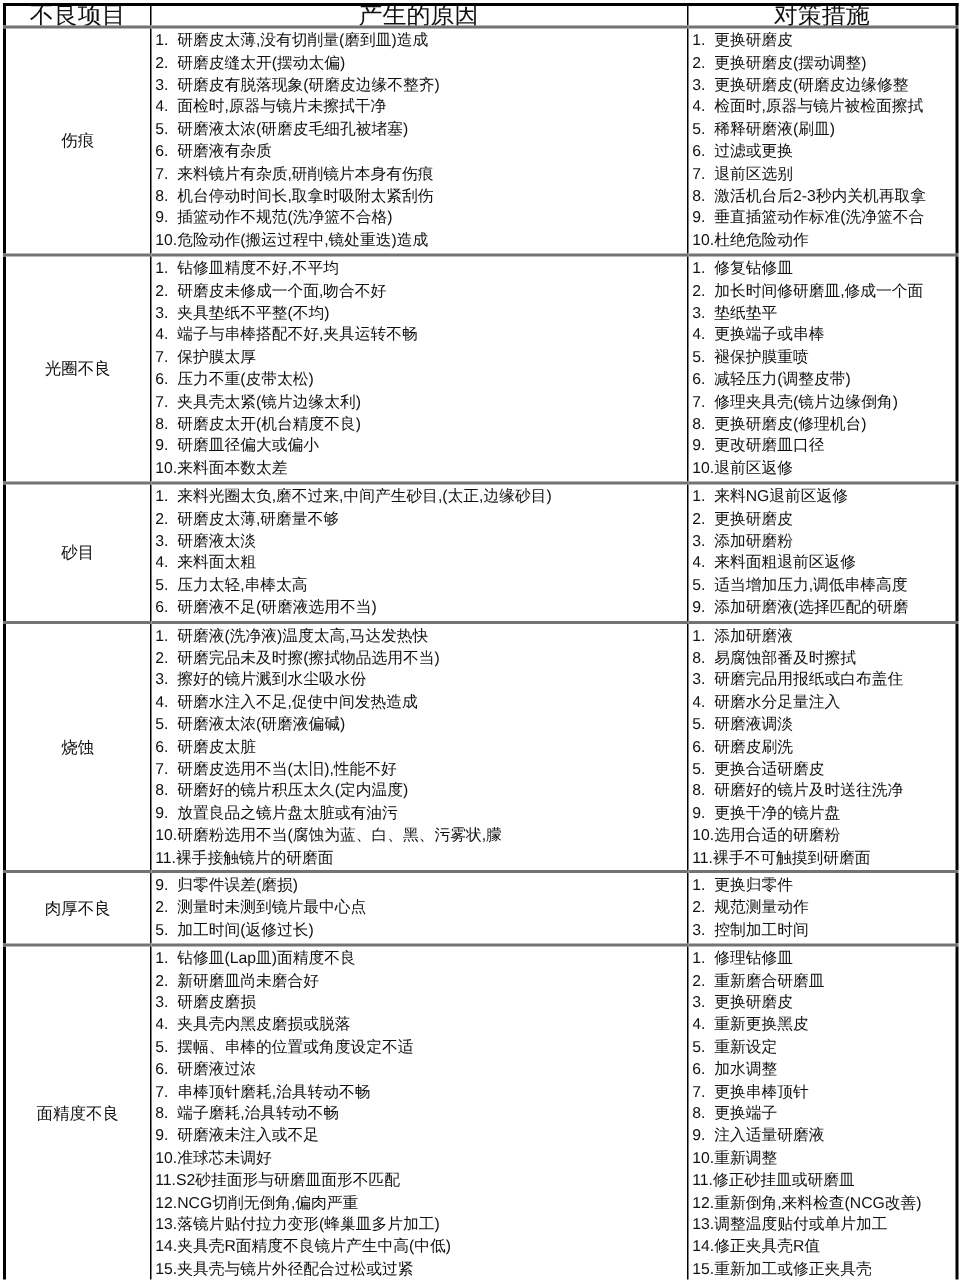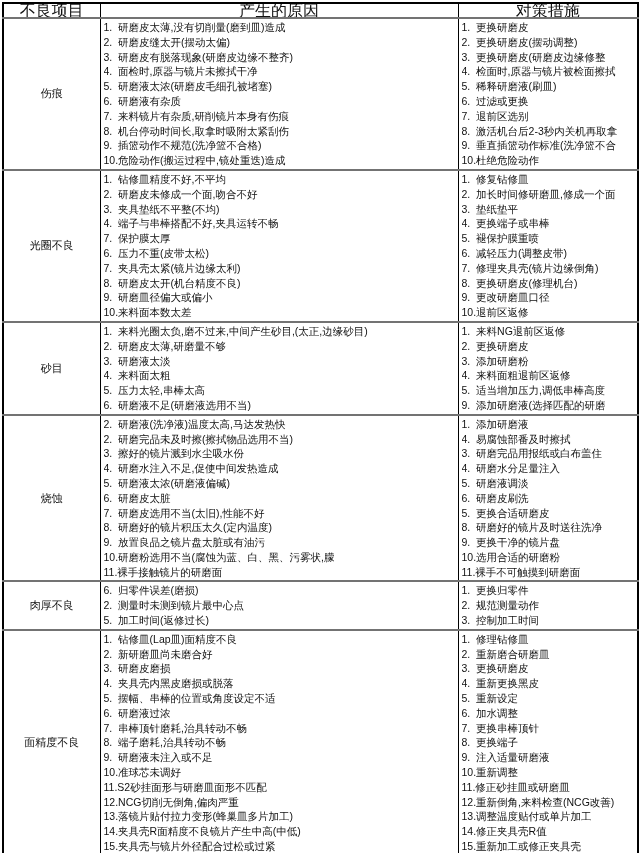--- a/index.html
+++ b/index.html
@@ -147,50 +147,50 @@
             <div class="line">2.  更换研磨皮</div>
             <div class="line">3.  添加研磨粉</div>
             <div class="line">4.  来料面粗退前区返修</div>
             <div class="line">5.  适当增加压力,调低串棒高度</div>
             <div class="line">9.  添加研磨液(选择匹配的研磨</div>
           </td>
         </tr>
         <tr class="group-row">
           <td class="item-cell">烧蚀</td>
           <td class="list-cell">
-            <div class="line">2.  研磨液(洗净液)温度太高,马达发热快</div>
+            <div class="line">1.  研磨液(洗净液)温度太高,马达发热快</div>
             <div class="line">2.  研磨完品未及时擦(擦拭物品选用不当)</div>
             <div class="line">3.  擦好的镜片溅到水尘吸水份</div>
             <div class="line">4.  研磨水注入不足,促使中间发热造成</div>
             <div class="line">5.  研磨液太浓(研磨液偏碱)</div>
             <div class="line">6.  研磨皮太脏</div>
             <div class="line">7.  研磨皮选用不当(太旧),性能不好</div>
             <div class="line">8.  研磨好的镜片积压太久(定内温度)</div>
             <div class="line">9.  放置良品之镜片盘太脏或有油污</div>
             <div class="line">10.研磨粉选用不当(腐蚀为蓝、白、黑、污雾状,朦</div>
             <div class="line">11.裸手接触镜片的研磨面</div>
           </td>
           <td class="list-cell">
             <div class="line">1.  添加研磨液</div>
-            <div class="line">4.  易腐蚀部番及时擦拭</div>
+            <div class="line">8.  易腐蚀部番及时擦拭</div>
             <div class="line">3.  研磨完品用报纸或白布盖住</div>
             <div class="line">4.  研磨水分足量注入</div>
             <div class="line">5.  研磨液调淡</div>
             <div class="line">6.  研磨皮刷洗</div>
             <div class="line">5.  更换合适研磨皮</div>
             <div class="line">8.  研磨好的镜片及时送往洗净</div>
             <div class="line">9.  更换干净的镜片盘</div>
             <div class="line">10.选用合适的研磨粉</div>
             <div class="line">11.裸手不可触摸到研磨面</div>
           </td>
         </tr>
         <tr class="group-row">
           <td class="item-cell">肉厚不良</td>
           <td class="list-cell">
-            <div class="line">6.  归零件误差(磨损)</div>
+            <div class="line">9.  归零件误差(磨损)</div>
             <div class="line">2.  测量时未测到镜片最中心点</div>
             <div class="line">5.  加工时间(返修过长)</div>
           </td>
           <td class="list-cell">
             <div class="line">1.  更换归零件</div>
             <div class="line">2.  规范测量动作</div>
             <div class="line">3.  控制加工时间</div>
           </td>
         </tr>
         <tr class="group-row">

